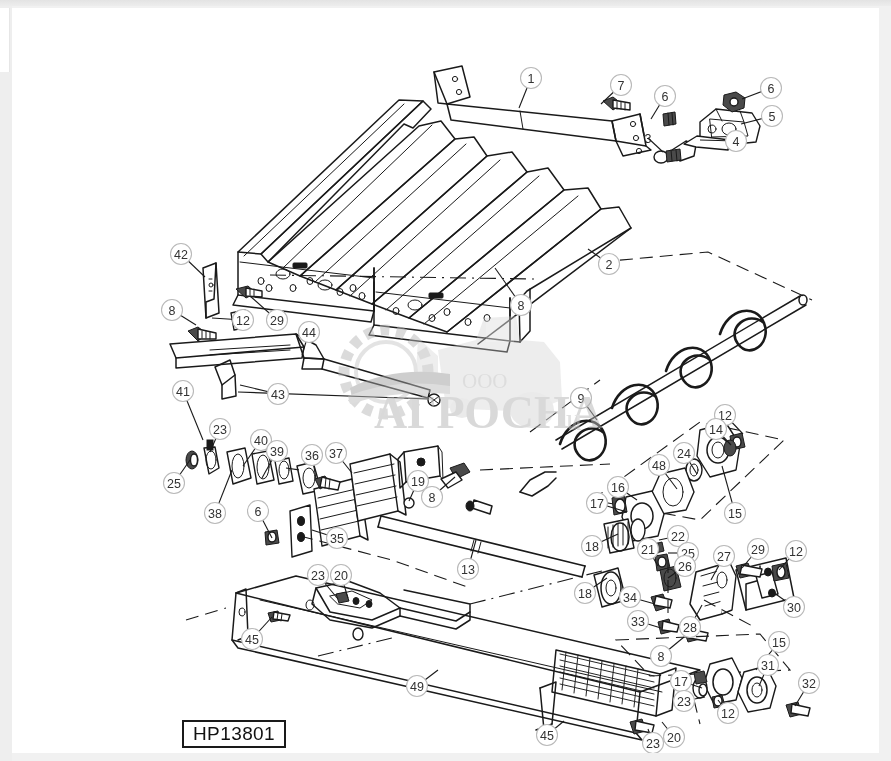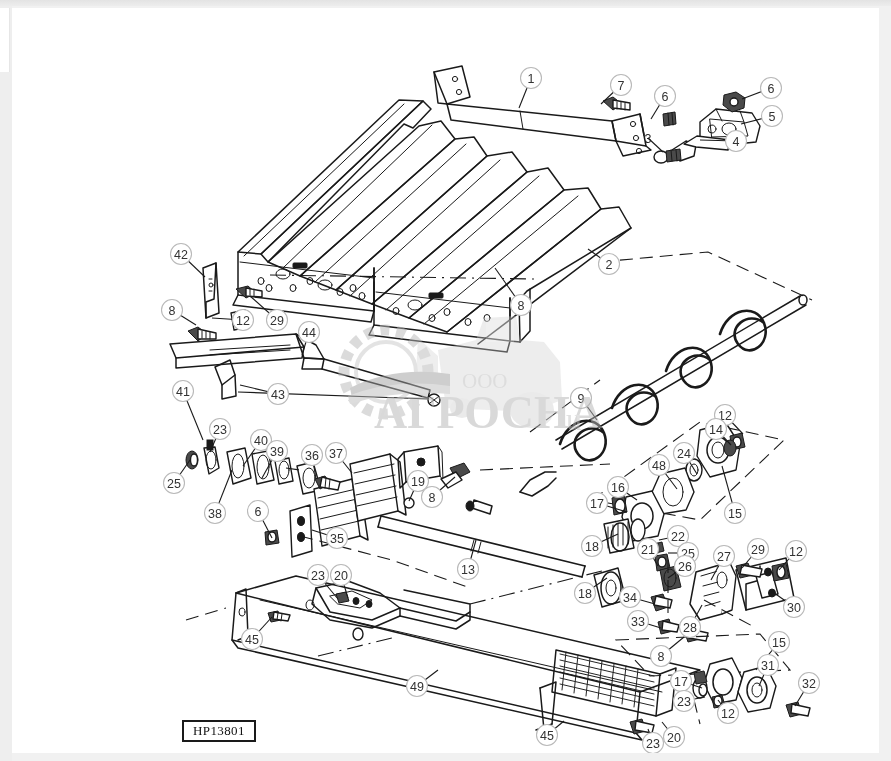--- a/index.html
+++ b/index.html
@@ -18,21 +18,21 @@
   .fillk{fill:#1a1a1a;stroke:#1a1a1a;stroke-width:1;}
   .fillg{fill:#4a4a4a;stroke:#1a1a1a;stroke-width:1;}
   .dash{fill:none;stroke:#1a1a1a;stroke-width:1.1;stroke-dasharray:13 7;stroke-linecap:butt;}
   .dashd{fill:none;stroke:#1a1a1a;stroke-width:1.1;stroke-dasharray:16 6 2 6;stroke-linecap:butt;}
   .lead{fill:none;stroke:#1a1a1a;stroke-width:1.1;}
   .cb{fill:#ffffff;stroke:#b9b9b9;stroke-width:1.1;}
   .ct{font-family:"Liberation Sans",sans-serif;font-size:12.5px;fill:#333333;text-anchor:middle;dominant-baseline:central;}
   .ctp{font-family:"Liberation Sans",sans-serif;font-size:12.5px;fill:#1a1a1a;text-anchor:middle;dominant-baseline:central;}
   #wm{position:absolute;left:322px;top:296px;width:268px;height:150px;opacity:.5;pointer-events:none;}
   #pn{position:absolute;left:170px;top:712px;border:2px solid #1a1a1a;background:#fff;padding:1px 9px;
-      font-family:Liberation Serif, serif;font-size:13px;color:#111;letter-spacing:.4px;}
+      font-family:Liberation Sans, sans-serif;font-size:19px;color:#111;letter-spacing:.4px;}
 </style>
 </head>
 <body>
 
 <div id="viewer">
 
   <div id="chrome-top"></div>
   <div id="chrome-left"></div>
   <div id="chrome-left-box"></div>
 

